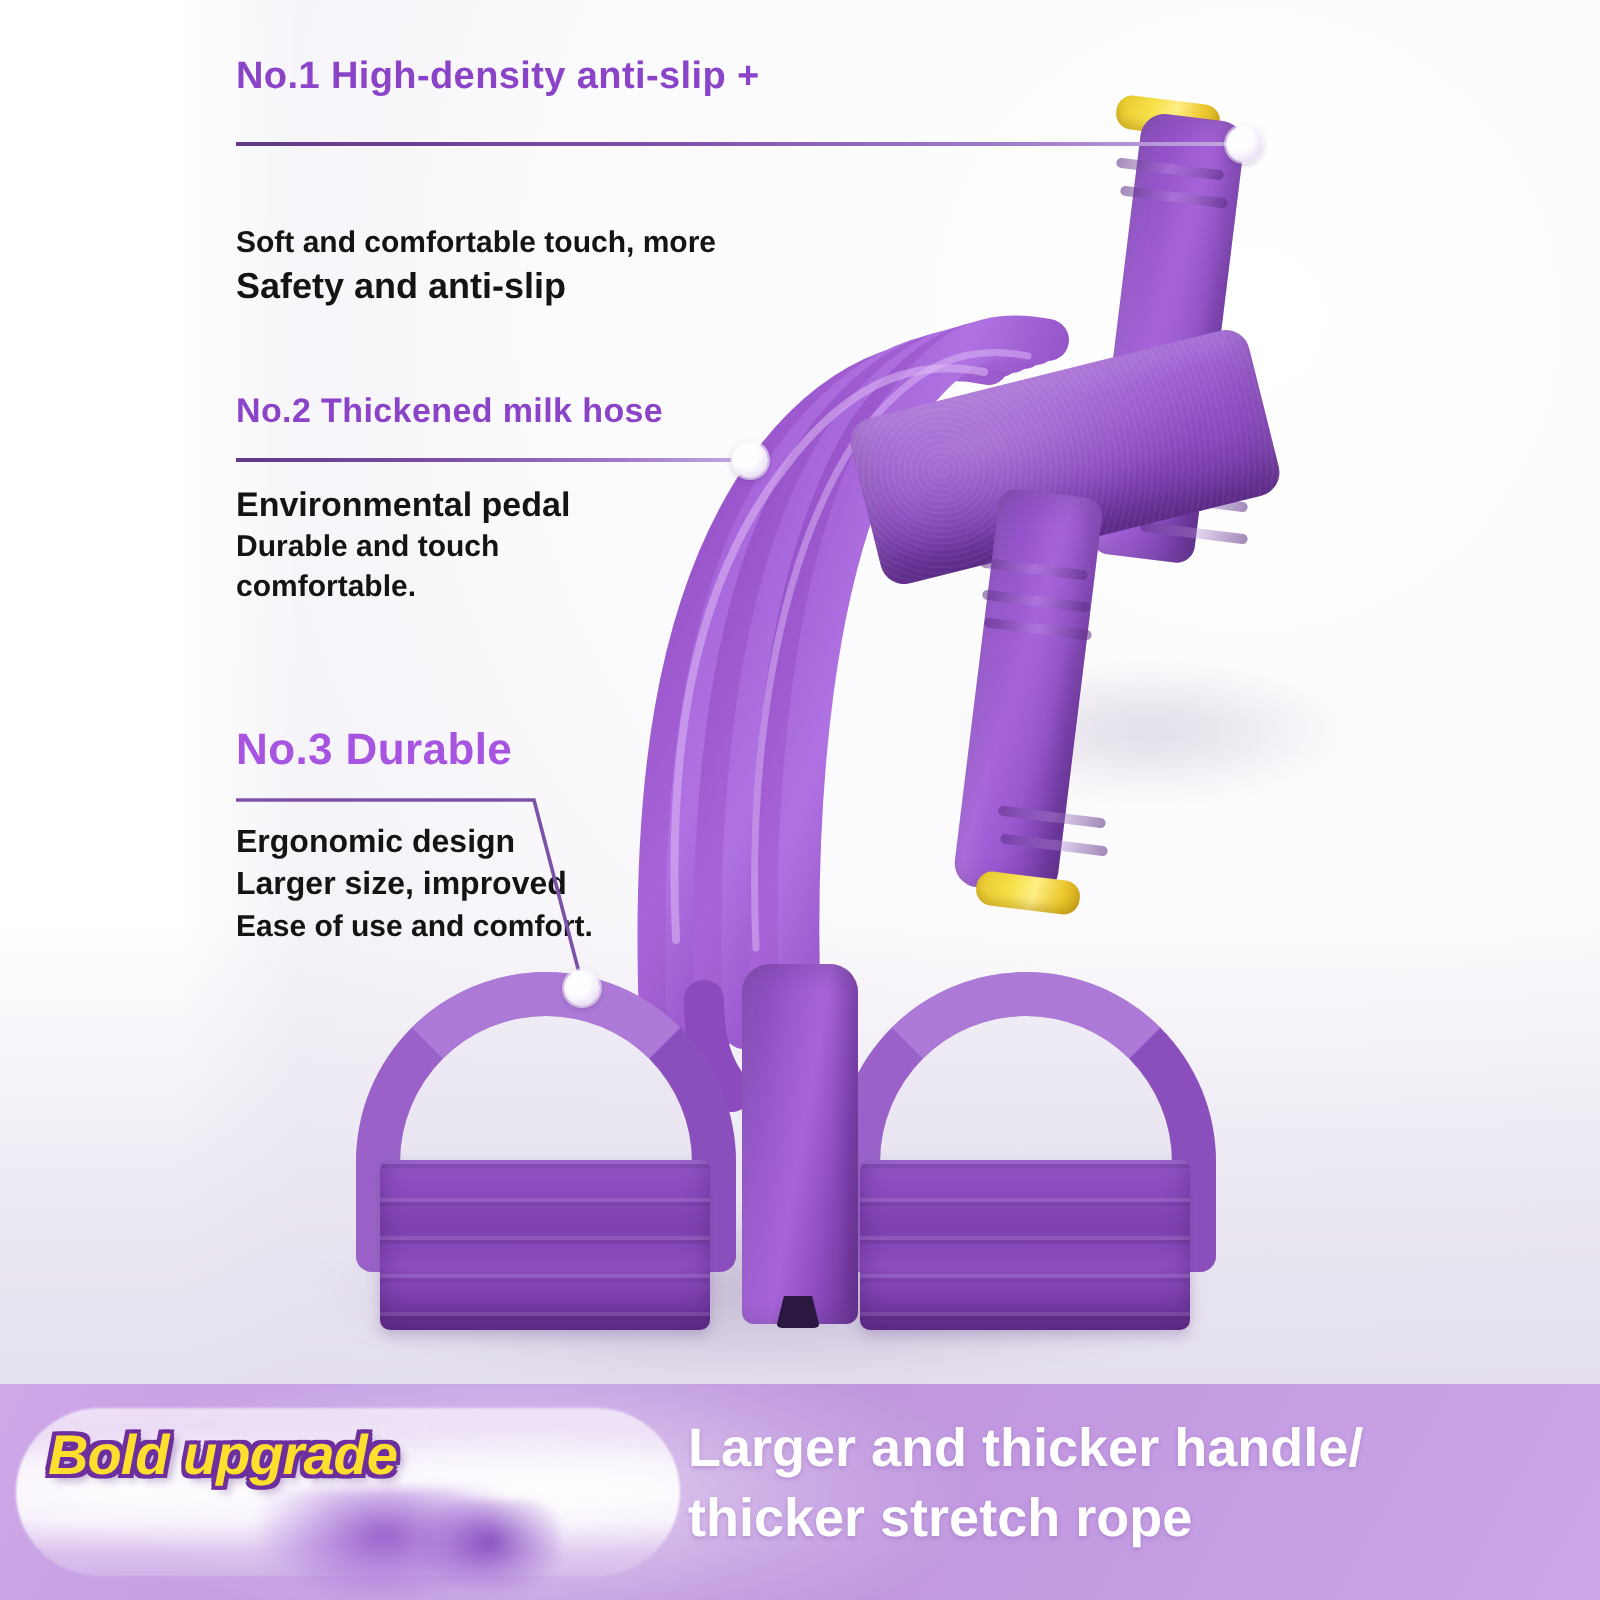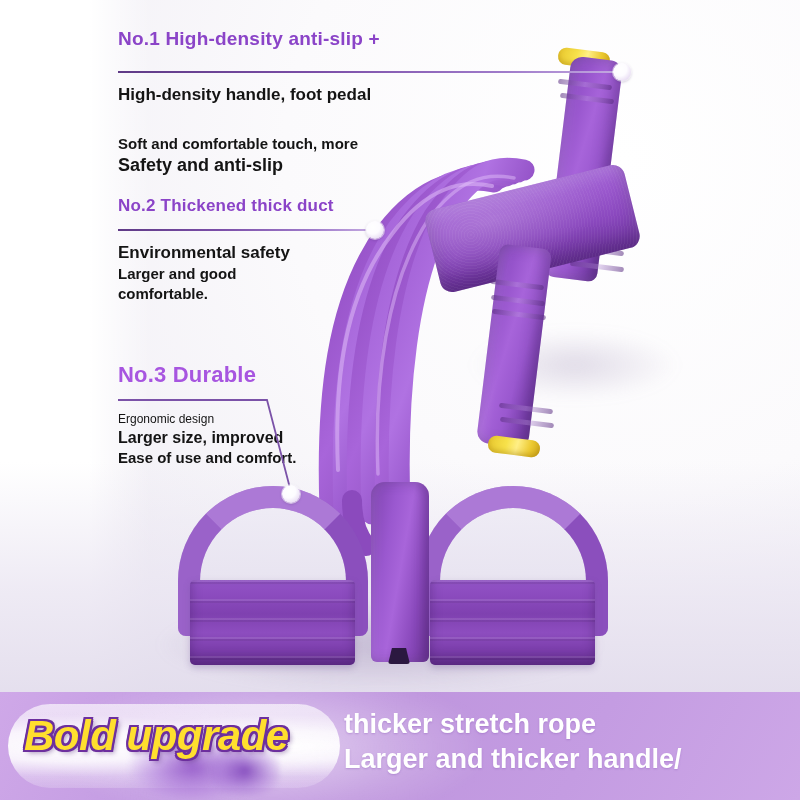--- a/index.html
+++ b/index.html
@@ -182,21 +182,21 @@
     background:radial-gradient(ellipse at 52% 40%, rgba(138,74,196,0.85) 0%, rgba(158,98,212,0.45) 42%, rgba(190,150,230,0.12) 70%, rgba(255,255,255,0) 85%);
     filter:blur(3px);
   }
   .pill-blob2{
     position:absolute;left:210px;top:58px;width:70px;height:46px;
     background:radial-gradient(ellipse at 50% 45%, rgba(116,52,180,0.80) 0%, rgba(150,92,205,0.40) 48%, rgba(255,255,255,0) 80%);
     filter:blur(2px);
   }
   .bold-upgrade{
     position:absolute;left:24px;top:20px;width:300px;
-    font-size:42px;font-weight:bold;font-style:italic;
+    font-size:28px;font-weight:bold;font-style:italic;
     color:#ffdf2e;
     letter-spacing:-0.5px;
     text-shadow:
       2px 0 0 #6d2f9e, -2px 0 0 #6d2f9e, 0 2px 0 #6d2f9e, 0 -2px 0 #6d2f9e,
       2px 2px 0 #6d2f9e, -2px 2px 0 #6d2f9e, 2px -2px 0 #6d2f9e, -2px -2px 0 #6d2f9e,
       3px 3px 5px rgba(70,25,110,0.45);
     white-space:nowrap;
   }
   .banner-text{
     position:absolute;left:344px;top:15px;width:450px;
@@ -290,57 +290,56 @@
     </div>
 
     <div class="center-post"></div>
     <div class="center-notch"></div>
   </div>
 
   <div class="callout" style="left:118px;top:28px;width:560px;height:130px;">
     <div class="c-title" style="position:absolute;left:0;top:0;font-size:19px;color:#8b44c8;">No.1 High-density anti-slip +</div>
     <div class="c-rule" style="left:0;top:43px;width:500px;"></div>
     <div class="c-body" style="position:absolute;left:0;top:56px;">
-      <div style="font-size:17px;font-weight:bold;">High-density handle, foot pedal</div>
       <div style="font-size:15px;font-weight:bold;margin-top:28px;">Soft and comfortable touch, more</div>
       <div style="font-size:18px;font-weight:bold;">Safety and anti-slip</div>
     </div>
     <div class="dot" style="left:495px;top:35px;"></div>
   </div>
 
   <div class="callout" style="left:118px;top:196px;width:290px;height:135px;">
-    <div class="c-title" style="position:absolute;left:0;top:0;font-size:17px;color:#8b44c8;">No.2 Thickened thick duct</div>
+    <div class="c-title" style="position:absolute;left:0;top:0;font-size:17px;color:#8b44c8;">No.2 Thickened milk hose</div>
     <div class="c-rule" style="left:0;top:33px;width:252px;"></div>
     <div class="c-body" style="position:absolute;left:0;top:46px;">
-      <div style="font-size:17px;font-weight:bold;">Environmental safety</div>
-      <div style="font-size:15px;font-weight:bold;">Larger and good</div>
+      <div style="font-size:17px;font-weight:bold;">Environmental pedal</div>
+      <div style="font-size:15px;font-weight:bold;">Durable and touch</div>
       <div style="font-size:15px;font-weight:bold;">comfortable.</div>
     </div>
     <div class="dot" style="left:248px;top:25px;"></div>
   </div>
 
   <div class="callout" style="left:118px;top:362px;width:200px;height:150px;">
     <div class="c-title" style="position:absolute;left:0;top:0;font-size:22px;color:#a755e0;">No.3 Durable</div>
     <div class="c-body" style="position:absolute;left:0;top:50px;">
-      <div style="font-size:12px;font-weight:normal;">Ergonomic design</div>
+      <div style="font-size:16px;font-weight:bold;">Ergonomic design</div>
       <div style="font-size:16px;font-weight:bold;">Larger size, improved</div>
       <div style="font-size:15px;font-weight:bold;">Ease of use and comfort.</div>
     </div>
   </div>
 
   <svg style="position:absolute;left:110px;top:390px;width:200px;height:115px;" viewBox="0 0 200 115">
     <path d="M8,10 L157,10 L181,102" fill="none" stroke="#7b52a8" stroke-width="1.8"></path>
   </svg>
   <div class="dot" style="position:absolute;left:282px;top:485px;"></div>
 
   <div class="banner">
     <div class="banner-glow"></div>
     <div class="pill"></div>
     <div class="pill-blob"></div>
     <div class="pill-blob2"></div>
     <div class="bold-upgrade">Bold upgrade</div>
     <div class="banner-text">
+      <div>Larger and thicker handle/</div>
       <div>thicker stretch rope</div>
-      <div>Larger and thicker handle/</div>
     </div>
   </div>
 
 </div>
 
 </body></html>

